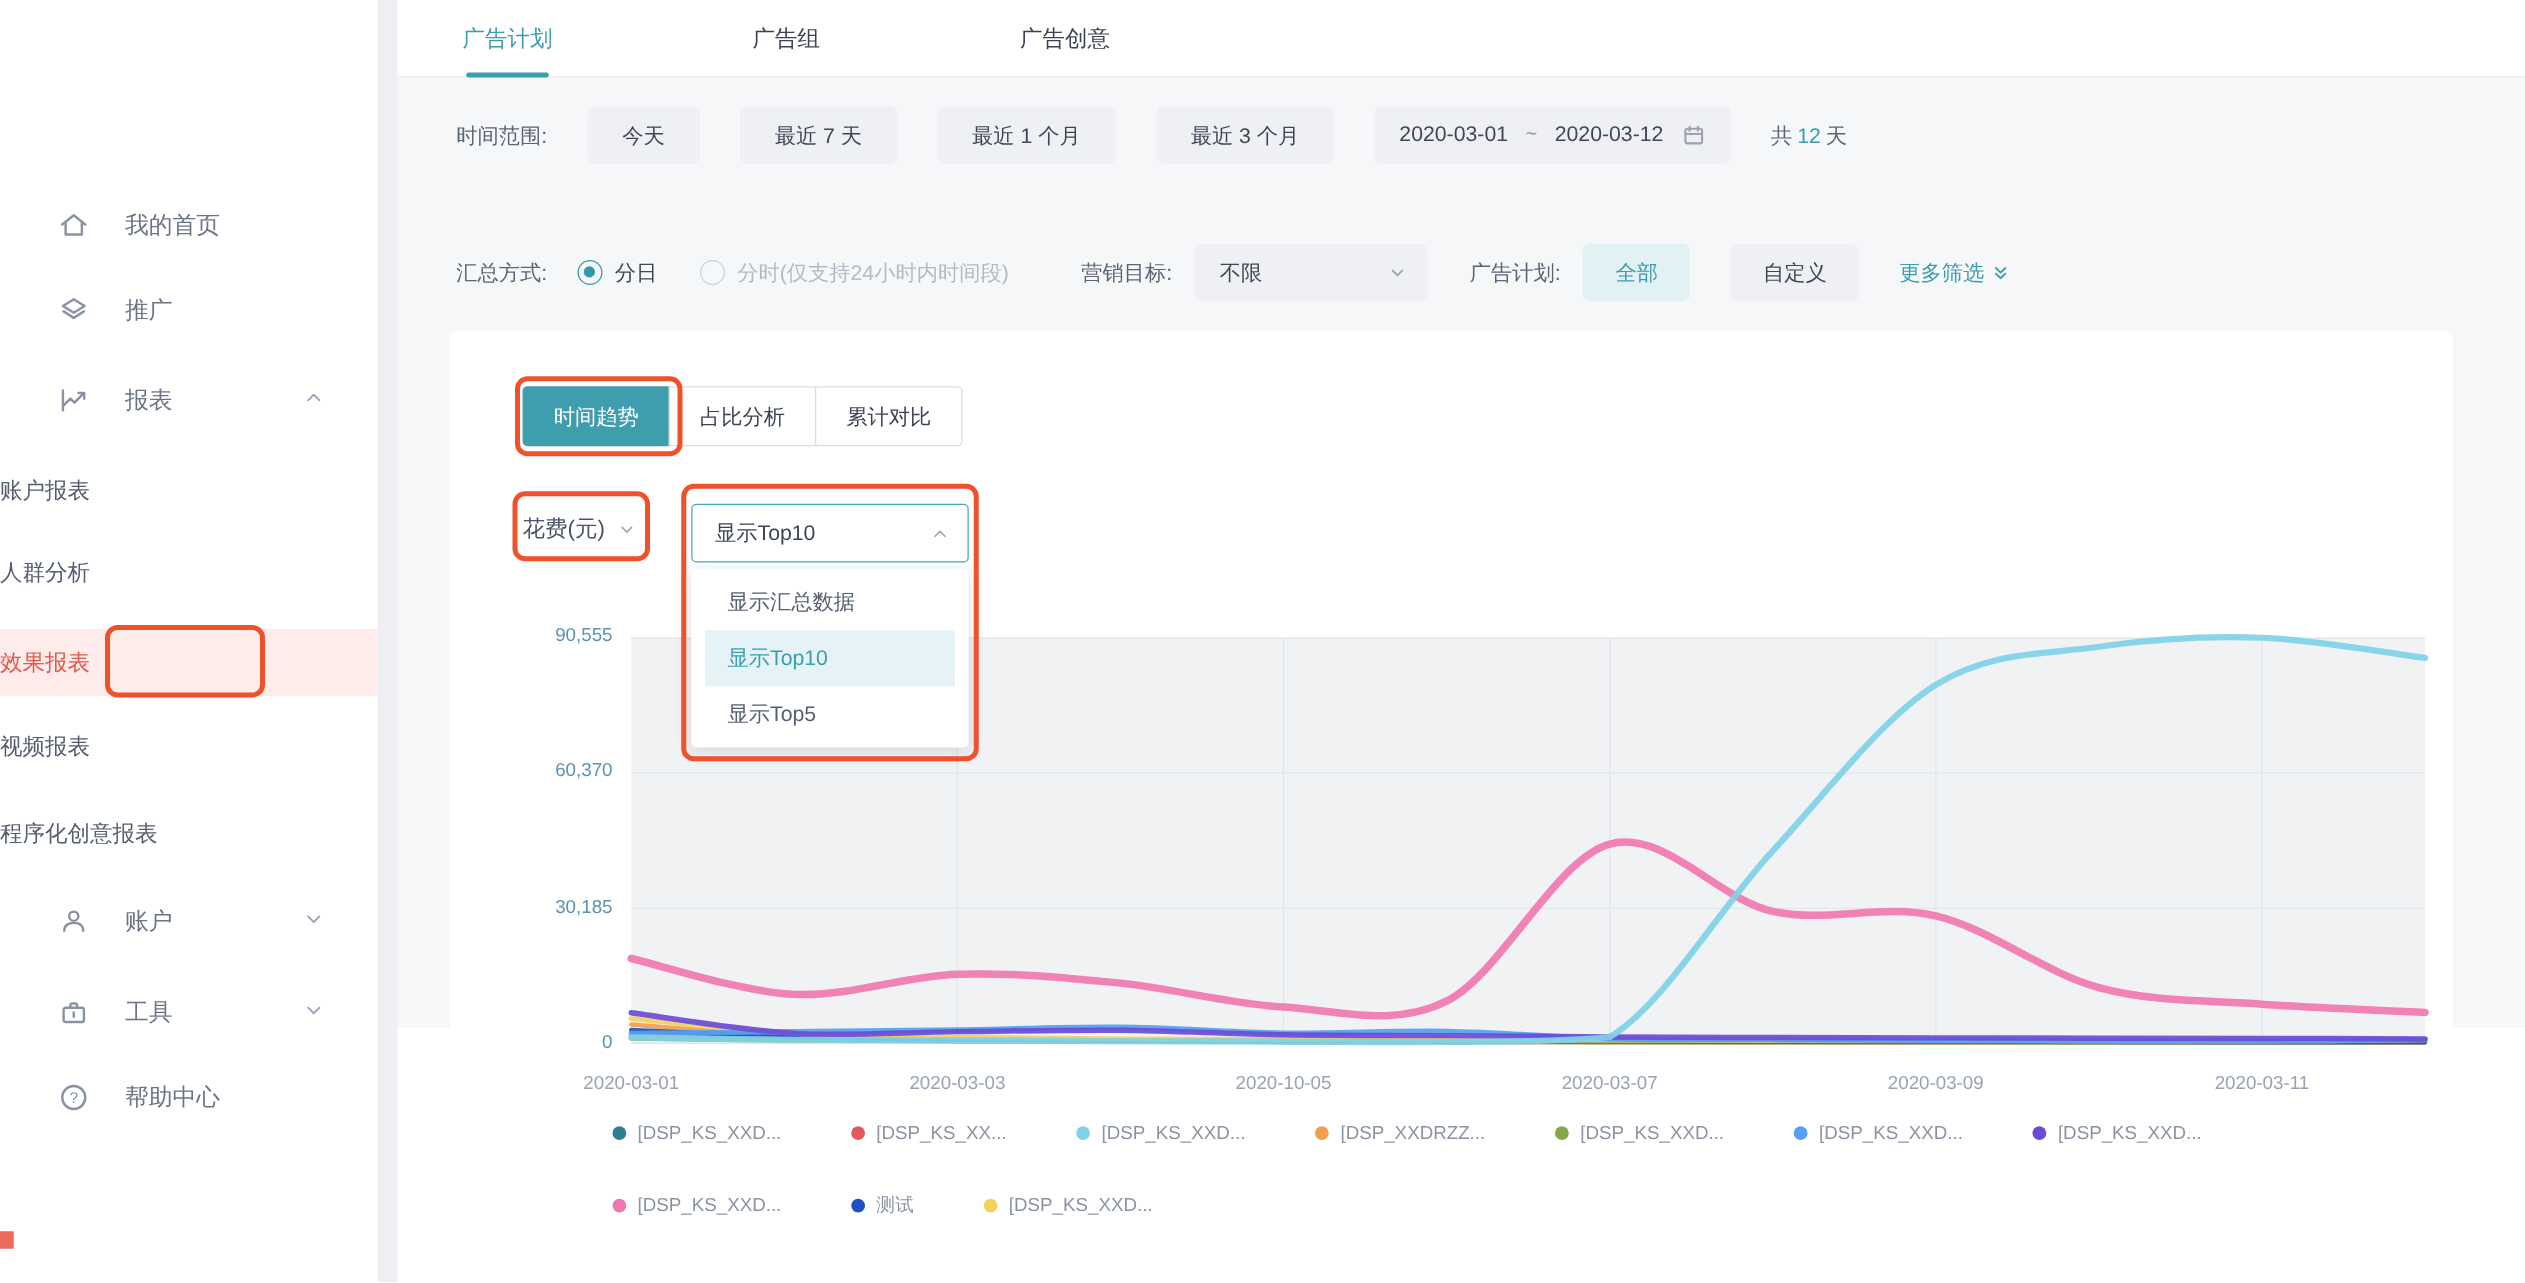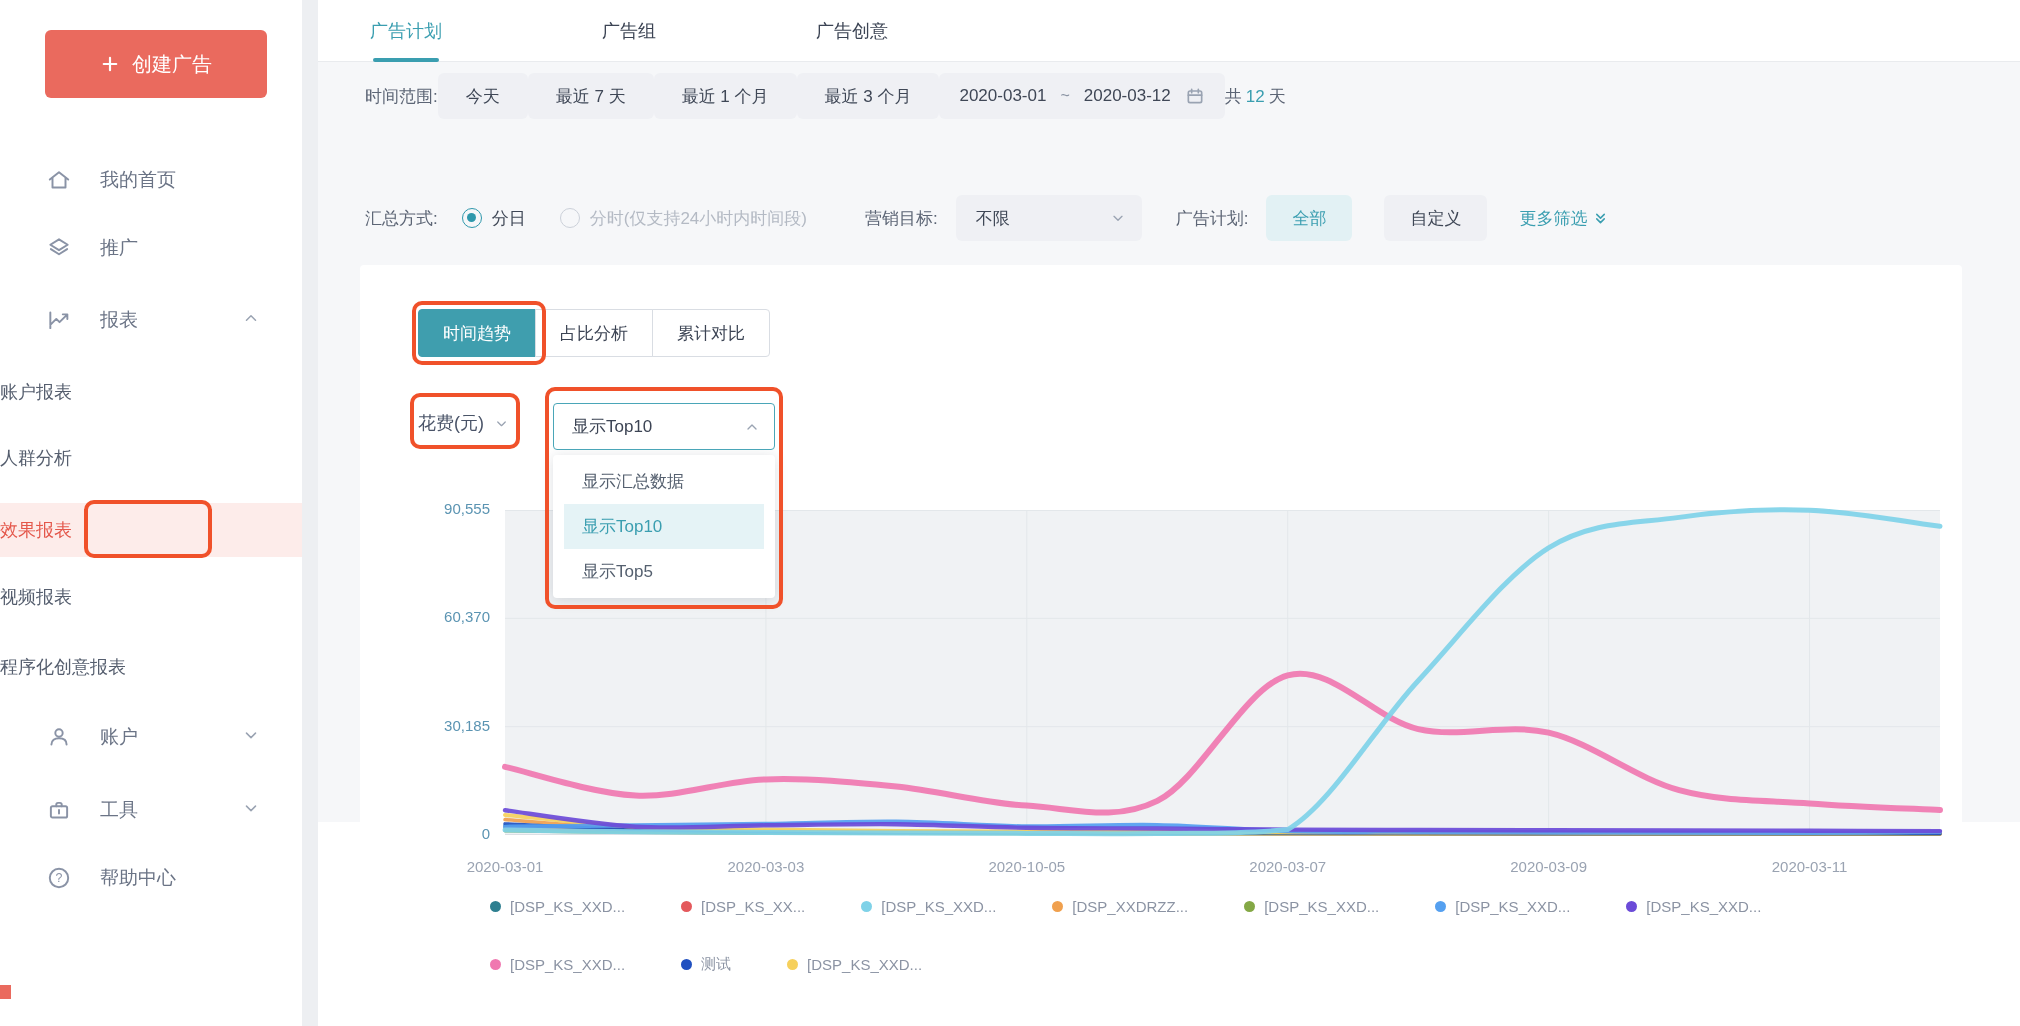--- a/index.html
+++ b/index.html
@@ -25,21 +25,21 @@
   
   .main { position:absolute; left:318px; top:0; width:1702px; height:822px; background:#f6f7f9; }
   .tabbar { position:absolute; left:0; top:0; width:100%; height:62px; background:#fff; border-bottom:1px solid #e9ebee;
     display:flex; align-items:center; padding-left:52px; gap:160px; }
   .tab { position:relative; font-size:18px; color:#3c4454; height:62px; display:flex; align-items:center; cursor:pointer; }
   .tab.active { color:#3a9eb0; }
   .tab.active::after { content:""; position:absolute; left:50%; transform:translateX(-50%); bottom:0; width:66px; height:4px; background:#3a9eb0; border-radius:2px; }
 
   
   .frow { position:absolute; left:47px; display:flex; align-items:center; }
-  .frow1 { top:72px; height:48px; }
+  .frow1 { top:84px; height:48px; gap:32px; }
   .frow2 { top:194px; height:48px; }
   .flabel { font-size:17px; color:#5c6575; }
   .fbtn { height:46px; padding:0 28px; background:#eff0f4; border:none; border-radius:6px; font-size:17px; color:#3f4756; cursor:pointer; font-family:inherit; display:flex; align-items:center; }
   .datebox { height:46px; background:#eff0f4; border-radius:6px; display:flex; align-items:center; gap:14px; padding:0 20px; cursor:pointer; }
   .datebox .d { font-size:17px; color:#3f4756; }
   .datebox .sep { font-size:16px; color:#8a93a3; }
   .daystotal { font-size:17px; color:#5c6575; }
   .daystotal b { color:#3a9eb0; font-weight:normal; padding:0 4px; }
   .radio-group { display:flex; align-items:center; gap:10px; cursor:pointer; }
   .radio { width:20px; height:20px; border-radius:50%; border:1.5px solid #ccd1d9; background:transparent; position:relative; }
@@ -89,26 +89,20 @@
 
   .icon-stroke { stroke:#8a93a6; fill:none; stroke-width:1.8; stroke-linecap:round; stroke-linejoin:round; }
   .chev-svg { stroke:#9aa3b2; fill:none; stroke-width:2; stroke-linecap:round; stroke-linejoin:round; }
 </style>
 </head>
 <body>
 
 <div class="screen">
 
   <div class="sidebar">
-    <button class="create-btn">
-      <svg width="20" height="20" viewBox="0 0 24 24">
-          <path d="M12 4.5 V19.5 M4.5 12 H19.5" stroke="#fff" stroke-width="2.6" stroke-linecap="round" fill="none"></path>
-        </svg>
-      <span>创建广告</span>
-    </button>
 
     <div class="nav-row" style="top:156px;">
       <span class="nicon">
         <svg width="26" height="26" viewBox="0 0 24 24">
             <path class="icon-stroke" d="M3.5 11.6 L12 4.8 L20.5 11.6 M6 10 V19 H18 V10"></path>
           </svg>
       </span>
       <span class="nlabel">我的首页</span>
     </div>
 

